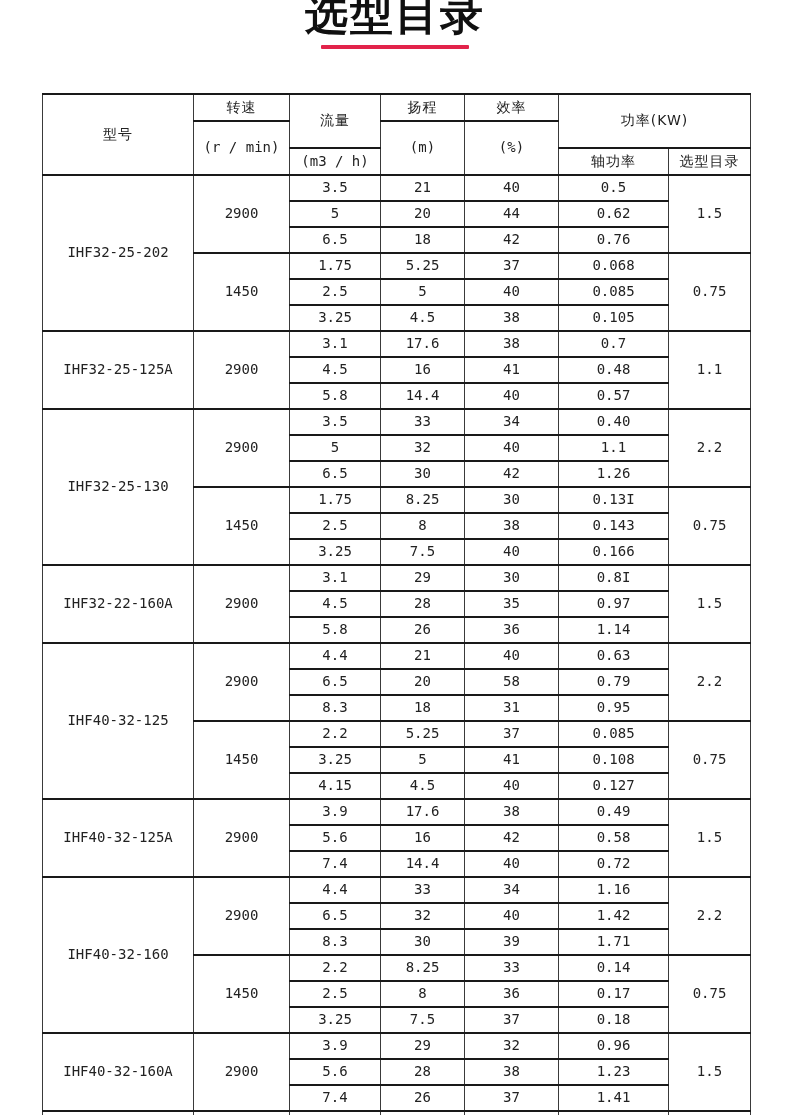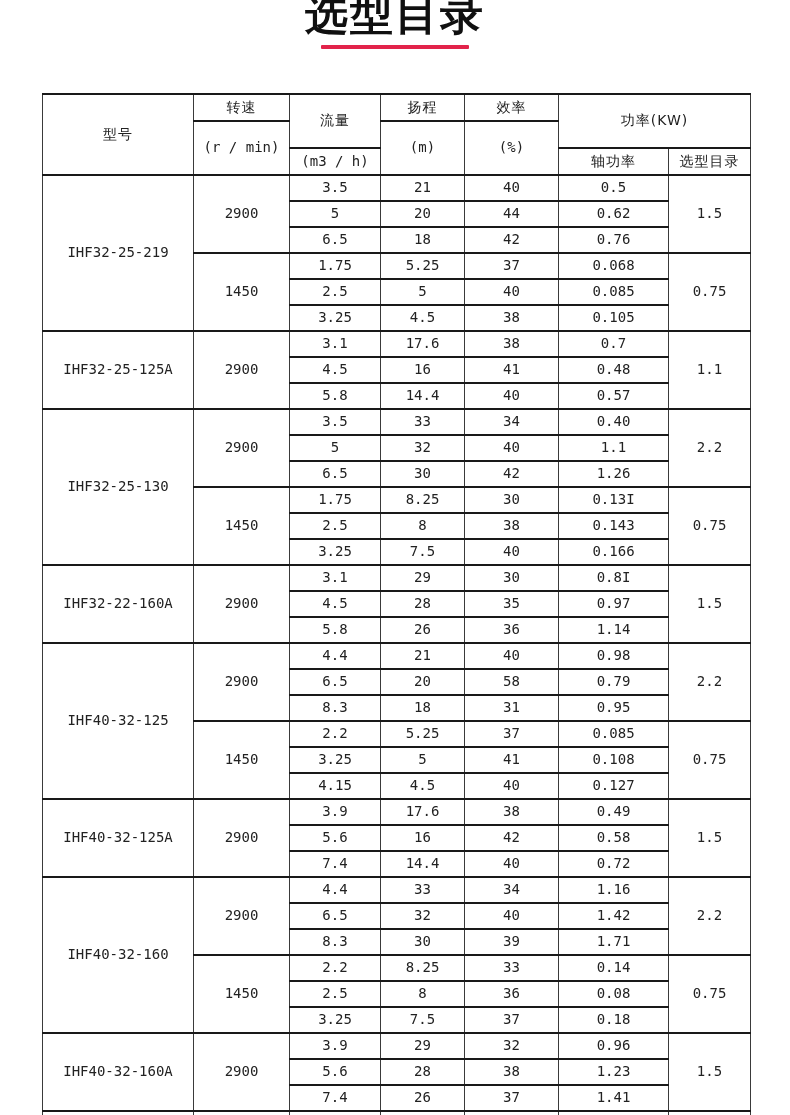--- a/index.html
+++ b/index.html
@@ -100,21 +100,21 @@
         <td rowspan="2" class="unit">(%)</td>
       </tr>
       <tr class="hrow">
         <td class="unit">(m3 / h)</td>
         <td class="cjk">轴功率</td>
         <td class="cjk">选型目录</td>
       </tr>
     </thead>
     <tbody>
         <tr>
-          <td rowspan="6">IHF32-25-219</td>
+          <td rowspan="6">IHF32-25-202</td>
           <td rowspan="3">2900</td>
           <td>3.5</td>
           <td>21</td>
           <td>40</td>
           <td>0.5</td>
           <td rowspan="3">1.5</td>
         </tr>
         <tr>
           <td>5</td>
           <td>20</td>
@@ -229,21 +229,21 @@
           <td>26</td>
           <td>36</td>
           <td>1.14</td>
         </tr>
         <tr>
           <td rowspan="6">IHF40-32-125</td>
           <td rowspan="3">2900</td>
           <td>4.4</td>
           <td>21</td>
           <td>40</td>
-          <td>0.98</td>
+          <td>0.63</td>
           <td rowspan="3">2.2</td>
         </tr>
         <tr>
           <td>6.5</td>
           <td>20</td>
           <td>58</td>
           <td>0.79</td>
         </tr>
         <tr>
           <td>8.3</td>
@@ -318,21 +318,21 @@
           <td>2.2</td>
           <td>8.25</td>
           <td>33</td>
           <td>0.14</td>
           <td rowspan="3">0.75</td>
         </tr>
         <tr>
           <td>2.5</td>
           <td>8</td>
           <td>36</td>
-          <td>0.08</td>
+          <td>0.17</td>
         </tr>
         <tr>
           <td>3.25</td>
           <td>7.5</td>
           <td>37</td>
           <td>0.18</td>
         </tr>
         <tr>
           <td rowspan="3">IHF40-32-160A</td>
           <td rowspan="3">2900</td>

